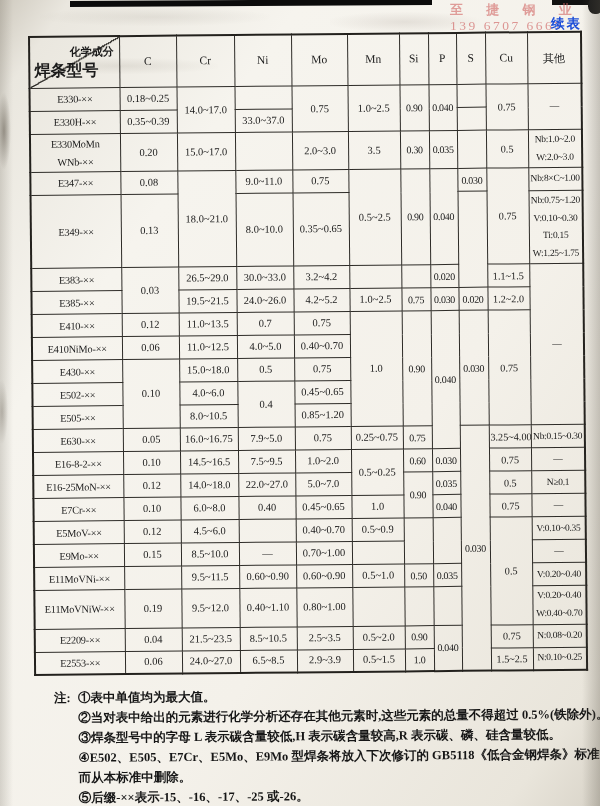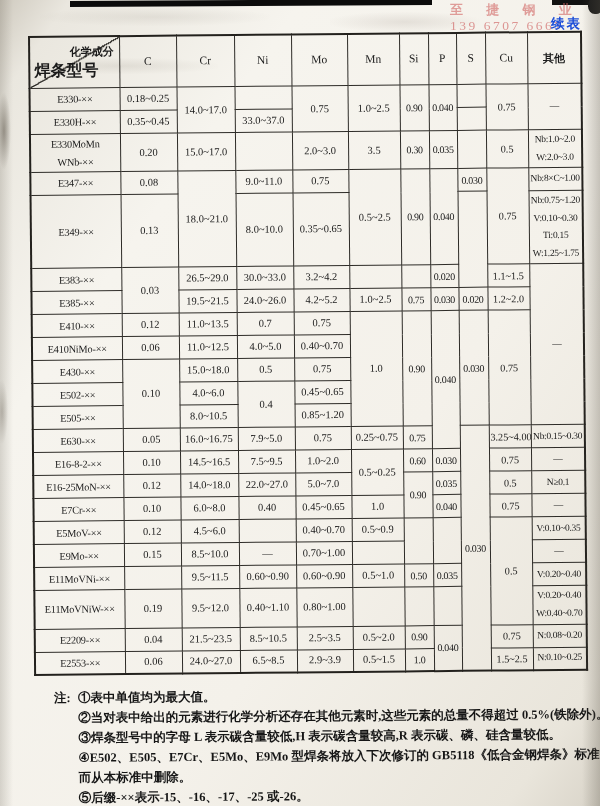--- a/index.html
+++ b/index.html
@@ -25,21 +25,21 @@
   .wm1{font-size:13px;font-weight:700;letter-spacing:10px;color:rgba(208,98,96,.60);white-space:nowrap;}
   .wm2{font-size:13.5px;letter-spacing:2.5px;color:rgba(205,92,92,.62);white-space:nowrap;}
   .cont{position:absolute;right:18px;top:15px;font-size:13.5px;font-weight:700;letter-spacing:2px;color:#1d4ed8;}
 
   .sheet{position:absolute;left:28px;top:36px;transform:rotate(-0.55deg);transform-origin:top left;}
   table{border-collapse:collapse;table-layout:fixed;width:552px;border:2px solid #23211d;}
   th,td{border:1px solid #2e2c28;text-align:center;vertical-align:middle;
         font-size:10.5px;padding:1px;line-height:1.7;overflow:hidden;font-weight:400;}
   thead th{height:48px;}
   thead .lat{font-size:11.5px;}
-  thead .cn{font-size:11px;font-weight:700;border-radius:17px;}
+  thead .cn{font-size:11px;font-weight:400;border-radius:17px;}
   tbody tr{height:23px;}
   td.model{font-size:10.3px;letter-spacing:-0.2px;}
   td.col-si,td.col-p,td.col-s{font-size:10px;letter-spacing:-0.3px;}
   td.col-cu{font-size:10.2px;}
   td.col-other{font-size:9.5px;letter-spacing:-0.3px;line-height:1.85;}
   th.diag{position:relative;
     background-image:linear-gradient(to bottom right,
       rgba(0,0,0,0) calc(50% - 0.7px), #2e2c28 calc(50% - 0.7px),
       #2e2c28 calc(50% + 0.7px), rgba(0,0,0,0) calc(50% + 0.7px));margin-top:20px;}
   .diag-top{position:absolute;top:5px;right:5px;font-size:11px;font-weight:700;}
@@ -112,21 +112,21 @@
           <td rowspan="2" class="col-mo">0.75</td>
           <td rowspan="2" class="col-mn">1.0~2.5</td>
           <td rowspan="2" class="col-si">0.90</td>
           <td rowspan="2" class="col-p">0.040</td>
           <td class="col-s"></td>
           <td rowspan="2" class="col-cu">0.75</td>
           <td rowspan="2" class="col-other">—</td>
         </tr>
         <tr>
           <td class="model">E330H-××</td>
-          <td class="col-c">0.35~0.45</td>
+          <td class="col-c">0.35~0.39</td>
           <td class="col-ni">33.0~37.0</td>
           <td class="col-s"></td>
         </tr>
         <tr>
           <td class="model">E330MoMn<br>WNb-××</td>
           <td class="col-c">0.20</td>
           <td class="col-cr">15.0~17.0</td>
           <td class="col-ni"></td>
           <td class="col-mo">2.0~3.0</td>
           <td class="col-mn">3.5</td>

